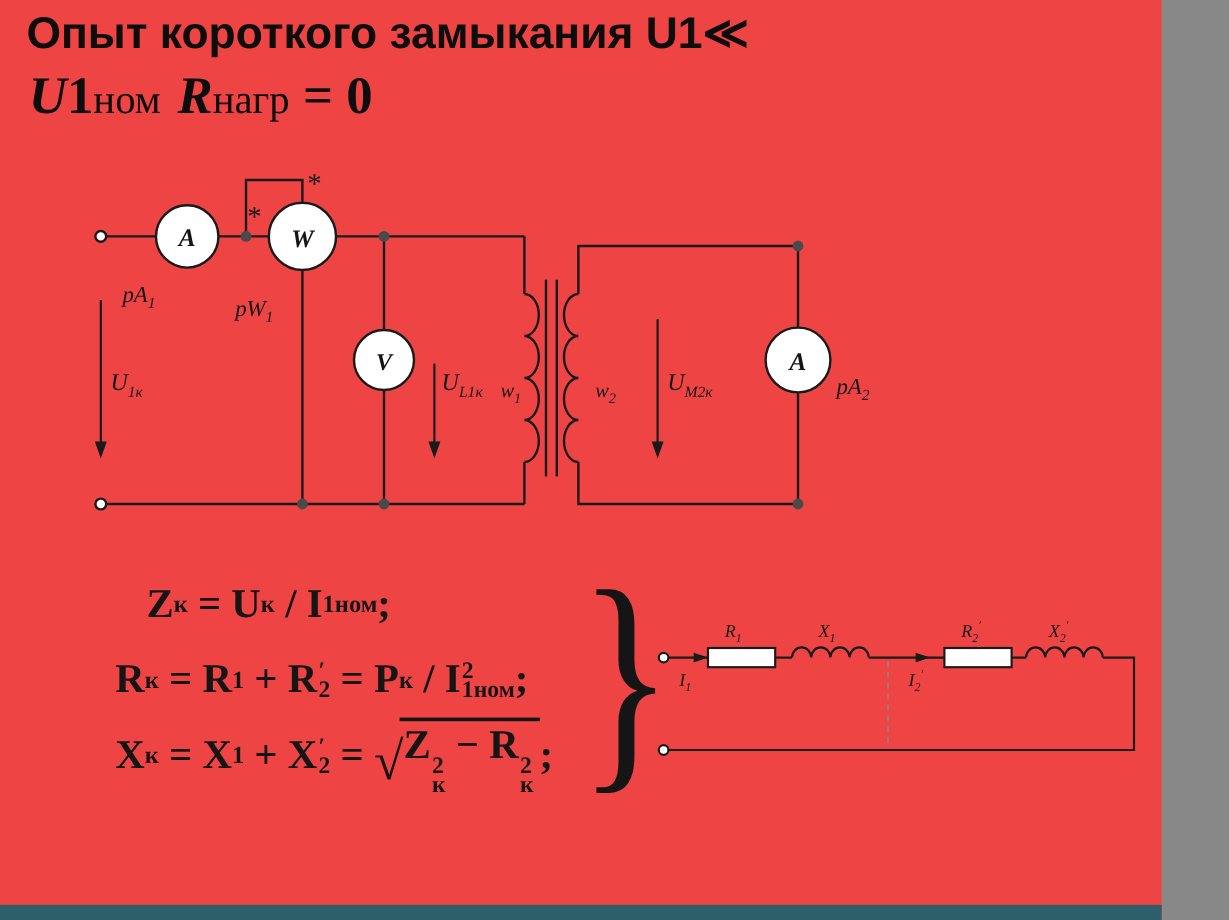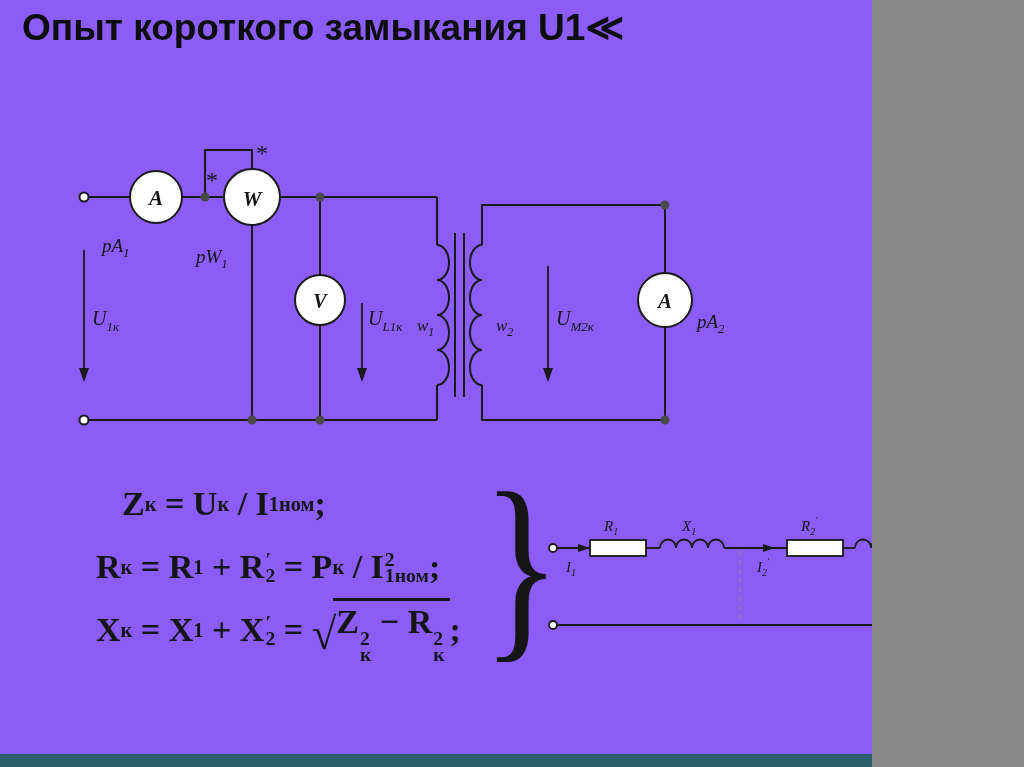--- a/index.html
+++ b/index.html
@@ -1,16 +1,16 @@
 <!DOCTYPE html>
 <html><head>
 <meta charset="utf-8">
 <style>
   html,body{margin:0;padding:0;background:#888;}
-  .page{position:relative;width:872px;height:767px;background:#8b5cf6;overflow:hidden;
+  .page{position:relative;width:968px;height:767px;background:#ef4444;overflow:hidden;
         font-family:"Liberation Sans",sans-serif;color:#0d0d0d;}
   
   .t1{position:absolute;left:22px;top:6px;font-size:37px;font-weight:700;letter-spacing:0;
       font-family:"Liberation Sans",sans-serif;}
   .t2{position:absolute;left:24px;top:54px;font-family:"Liberation Serif",serif;font-size:44px;
       white-space:pre;}
   .t2 .bi{font-style:italic;font-weight:700;}
   .t2 .bnum{font-weight:700;}
   .t2 .rsub{font-size:34px;}
   .t2 .gap{display:inline-block;width:14px;}
@@ -34,20 +34,21 @@
   
   text{font-family:"Liberation Serif",serif;fill:#151515;}
   .lbl{font-style:italic;}
 </style>
 </head>
 <body>
 
 <div class="page">
 
   <div class="t1">Опыт короткого замыкания U1≪</div>
+  <div class="t2"><span class="bi">U</span><span class="bnum">1</span><span class="rsub">ном</span><span class="gap"></span><span class="bi">R</span><span class="rsub">нагр</span><span class="bnum"> = </span><span class="bnum">0</span></div>
 
   <svg class="diagram" viewBox="0 0 1024 767">
     <g stroke="#1a1a1a" stroke-width="2" fill="none">
 
       <circle cx="84" cy="197" r="4.5" fill="#ffffff"></circle>
       <circle cx="84" cy="420" r="4.5" fill="#ffffff"></circle>
 
       <line x1="88" y1="197" x2="130" y2="197"></line>
       <circle cx="156" cy="197" r="26" fill="#ffffff"></circle>
       <line x1="182" y1="197" x2="224" y2="197"></line>

